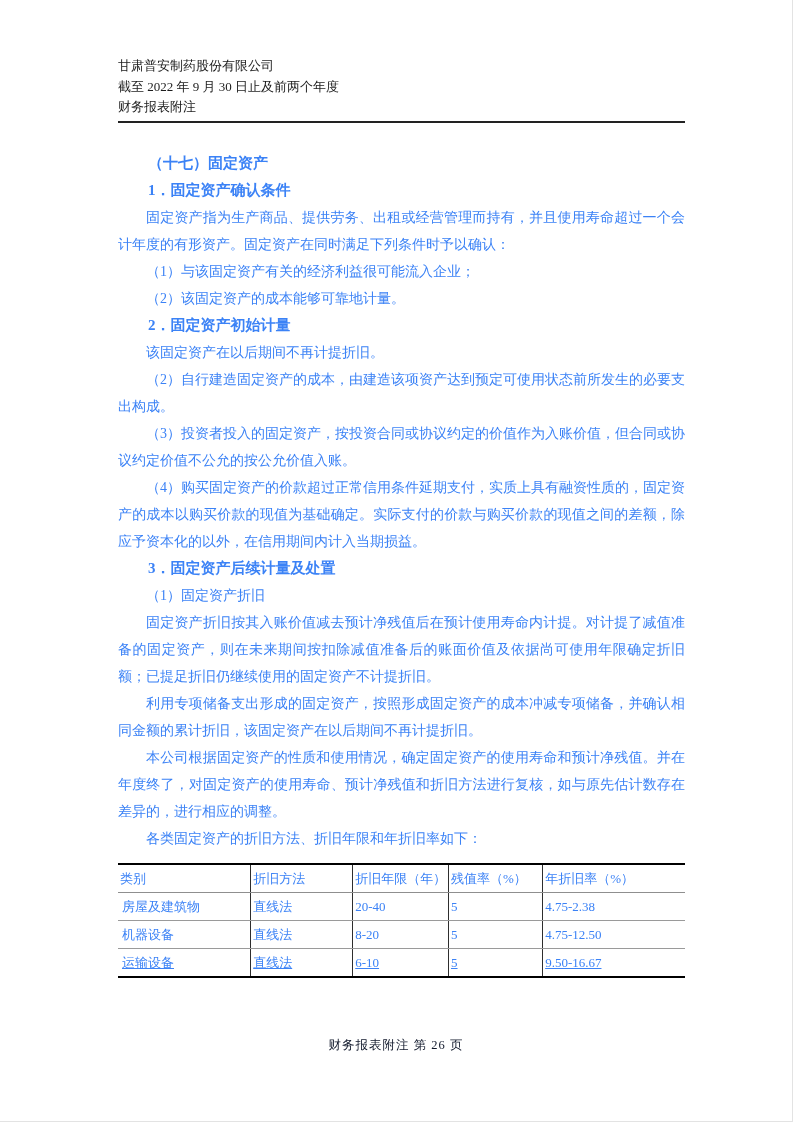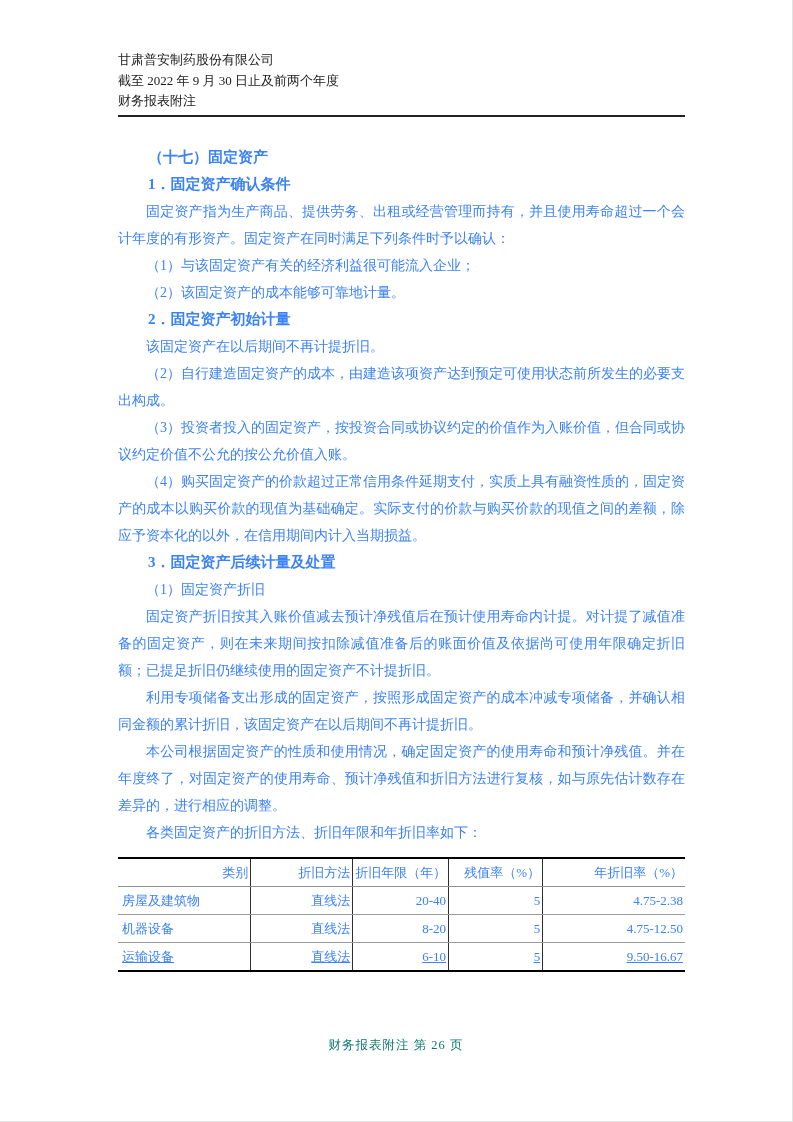--- a/index.html
+++ b/index.html
@@ -11,21 +11,21 @@
     box-sizing: border-box;
     font-family: "Liberation Serif", "DejaVu Serif", serif;
     color: #161616;
     border-right: 1px solid #e3e3e3;
     border-bottom: 1px solid #e3e3e3;
     overflow: hidden;
   }
   .margin-box {
     position: absolute;
     left: 118px;
-    top: 50px;
+    top: 56px;
     width: 567px;
   }
   .doc-header { font-size: 13px; line-height: 20.5px; color: #1c1c1c; }
   .rule {
     height: 0;
     border: none;
     border-top: 2px solid #222222;
     margin: 3px 0 0 0;
   }
   .content {
@@ -45,38 +45,38 @@
     width: 100%;
     border-collapse: collapse;
     margin-top: 11px;
     font-size: 13px;
     border-top: 2.5px solid #000000;
     border-bottom: 2.5px solid #000000;
     table-layout: fixed;
   }
   table.dep th, table.dep td {
     font-weight: normal;
-    text-align: right;
+    text-align: left;
     padding: 0 2px;
     overflow: hidden;
     white-space: nowrap;
   }
   table.dep th { height: 27px; border-bottom: 1px solid #8f8f8f; }
   table.dep td { height: 24px; border-bottom: 1px solid #9a9a9a; }
   table.dep tr.last td { border-bottom: none; text-decoration: underline; }
   table.dep th + th, table.dep td + td { border-left: 1px solid #2e2e2e; }
   table.dep td.cat { text-align: left; padding-left: 4px; }
   .footer {
     position: absolute;
     left: 0;
     right: 0;
     top: 1037px;
     text-align: center;
     font-size: 12.5px;
-    color: #0f766e;
+    color: #0f172a;
     letter-spacing: 1px;
   }
 </style>
 </head>
 <body>
 
 <div class="page">
   <div class="margin-box">
 
     <div class="doc-header">

